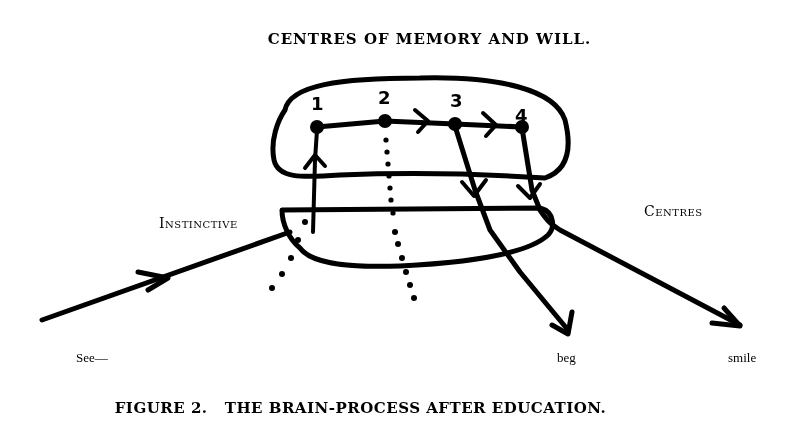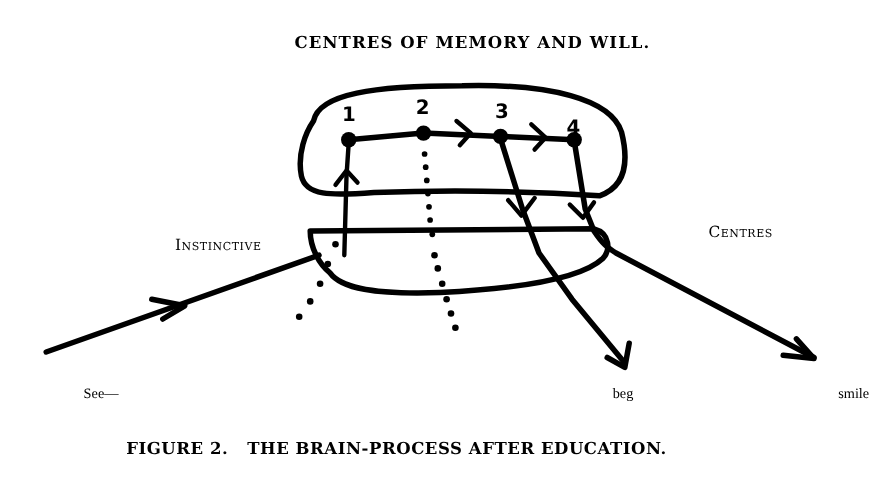--- a/index.html
+++ b/index.html
@@ -83,15 +83,15 @@
 
   <path class="stroke" d="M42,320 L290,232"></path>
   <path class="stroke" d="M138,272 L168,278 L148,290"></path>
 </svg>
 
 <div class="abs smallcaps" style="left:125px; top:215px;">Instinctive</div>
 <div class="abs smallcaps" style="left:610px; top:203px;">Centres</div>
 
 <div class="abs lbl" style="left:42px; top:350px;">See—</div>
 <div class="abs lbl" style="left:523px; top:350px;">beg</div>
-<div class="abs lbl" style="left:694px; top:350px;margin-left:34px;">smile</div>
+<div class="abs lbl" style="left:694px; top:350px;">smile</div>
 
 <div class="abs caption" style="white-space:pre;">FIGURE 2.   THE BRAIN-PROCESS AFTER EDUCATION.</div>
 
 </body></html>

